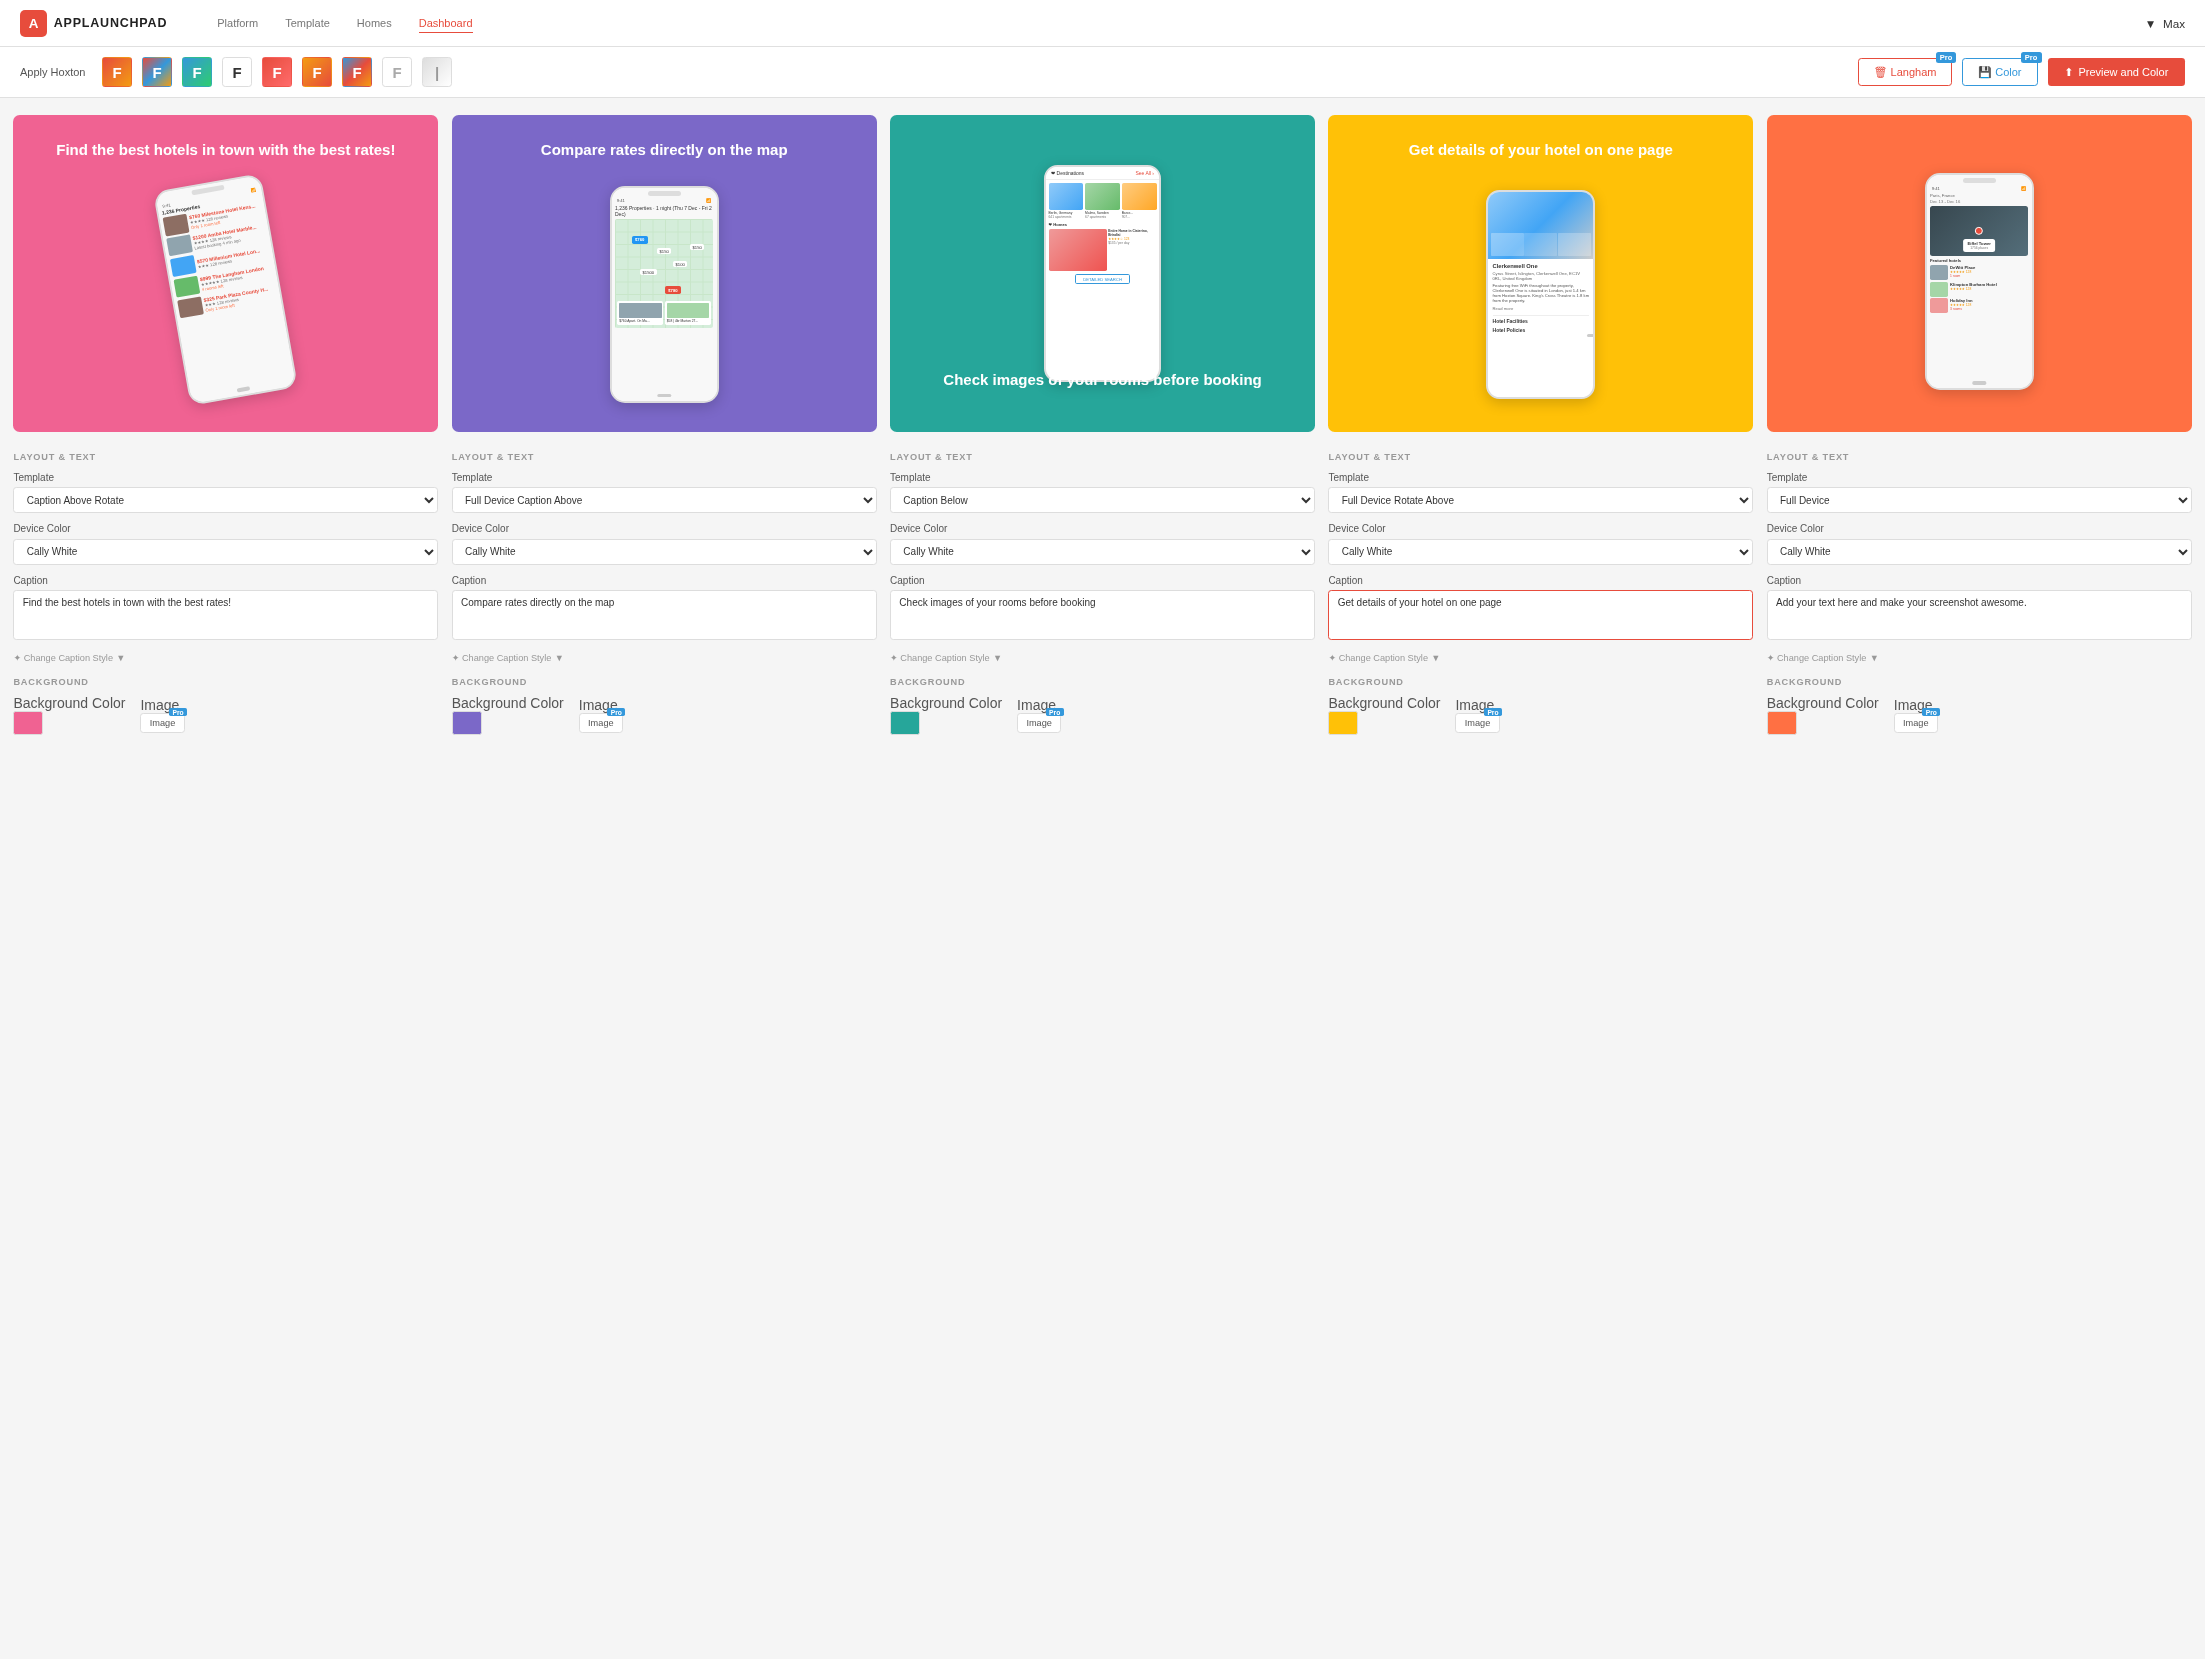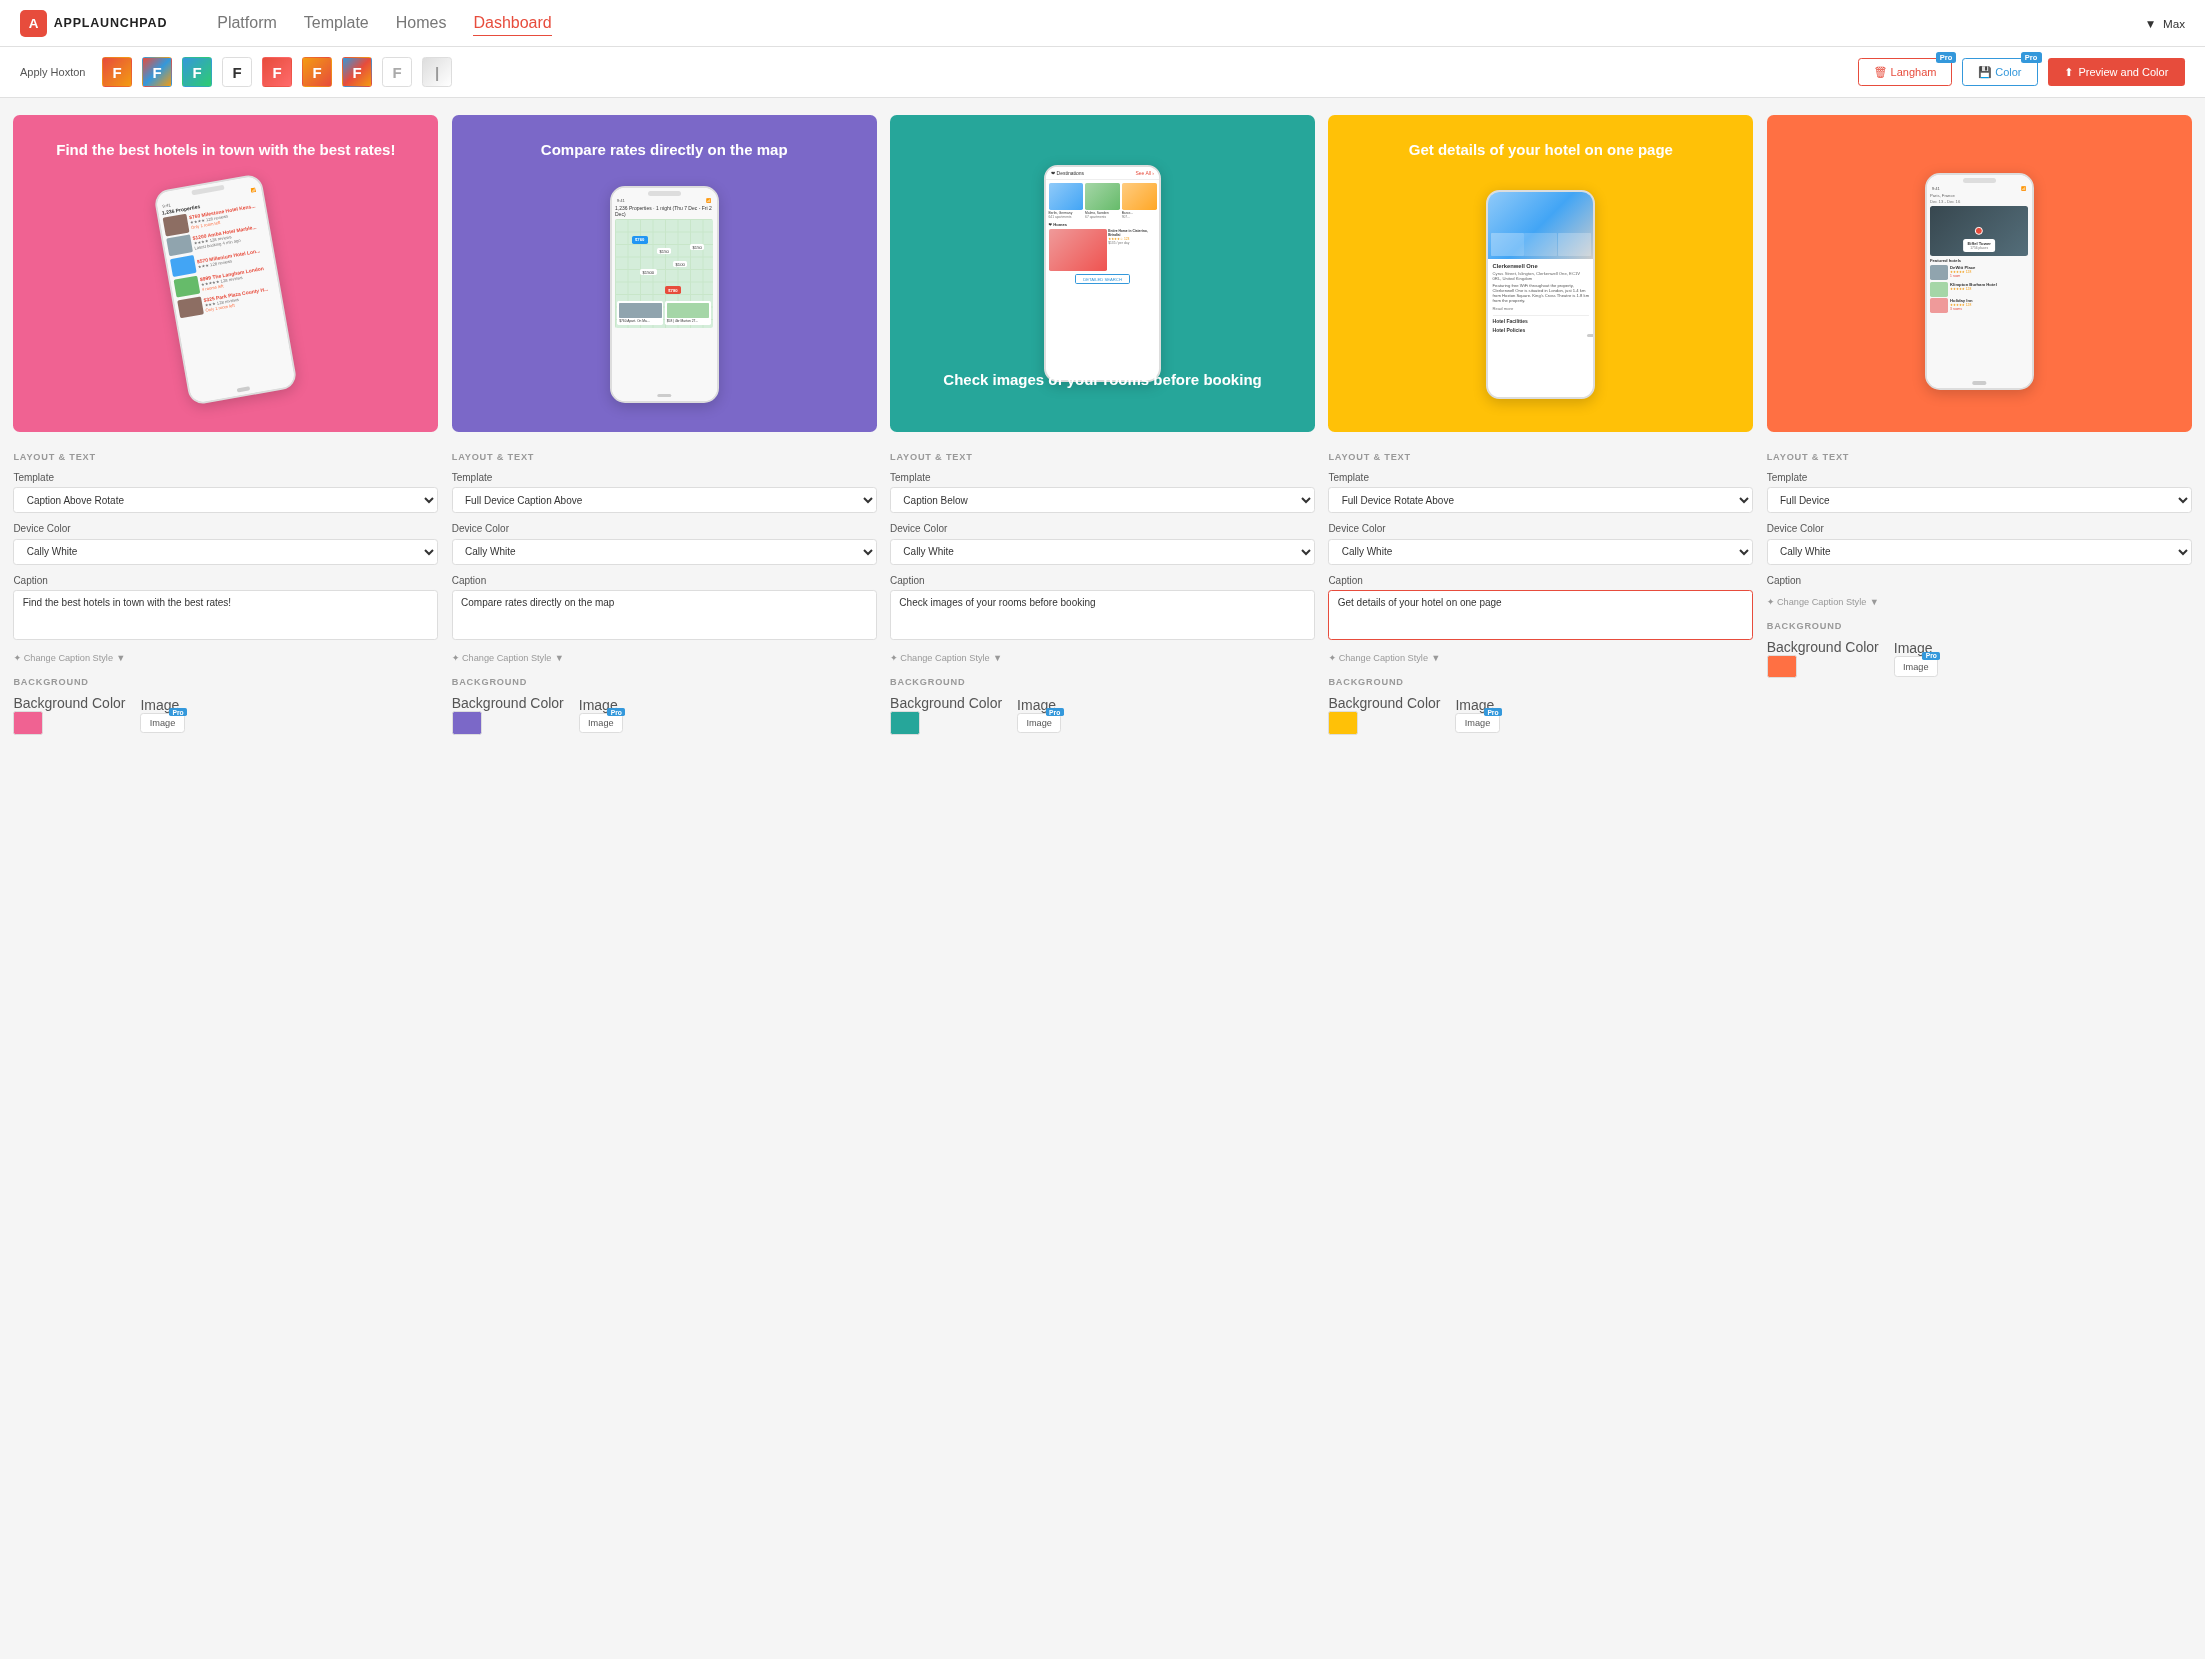--- a/index.html
+++ b/index.html
@@ -22,21 +22,21 @@
     }
     .logo-icon {
       width: 27px; height: 27px;
       background: #e74c3c;
       border-radius: 5px;
       display: flex; align-items: center; justify-content: center;
       color: #fff; font-weight: bold; font-size: 13.4px;
     }
     .logo-text { font-size: 12.5px; font-weight: 700; letter-spacing: 0.8px; color: #222; }
     .nav { display: flex; gap: 27px; flex: 1; }
-    .nav-item { font-size: 16px; color: #777; cursor: pointer; padding: 3.3px 0; }
+    .nav-item { font-size: 11px; color: #777; cursor: pointer; padding: 3.3px 0; }
     .nav-item.active { color: #e74c3c; border-bottom: 1.7px solid #e74c3c; }
     .user-area { display: flex; align-items: center; gap: 6.7px; color: #333; font-size: 11.7px; }
 
     
     .filters-bar {
       background: #fff;
       border-bottom: 0.8px solid #e0e0e0;
       display: flex;
       align-items: center;
       padding: 10px 20px;
@@ -721,20 +721,21 @@
           </select>
         </div>
         <div class="form-group">
           <label class="form-label">Device Color</label>
           <select class="form-select">
             <option>Cally White</option>
           </select>
         </div>
         <div class="form-group">
           <label class="form-label">Caption</label>
+          <textarea class="form-textarea" style="">Add your text here and make your screenshot awesome.</textarea>
         </div>
         <div class="change-caption">
           <span>✦ Change Caption Style</span>
           <span>▼</span>
         </div>
         <div class="section-bg">BACKGROUND</div>
         <div class="bg-row">
           <div>
             <div class="bg-label">Background Color</div>
             <div class="bg-color-box" style="background:#ff7043;"></div>

